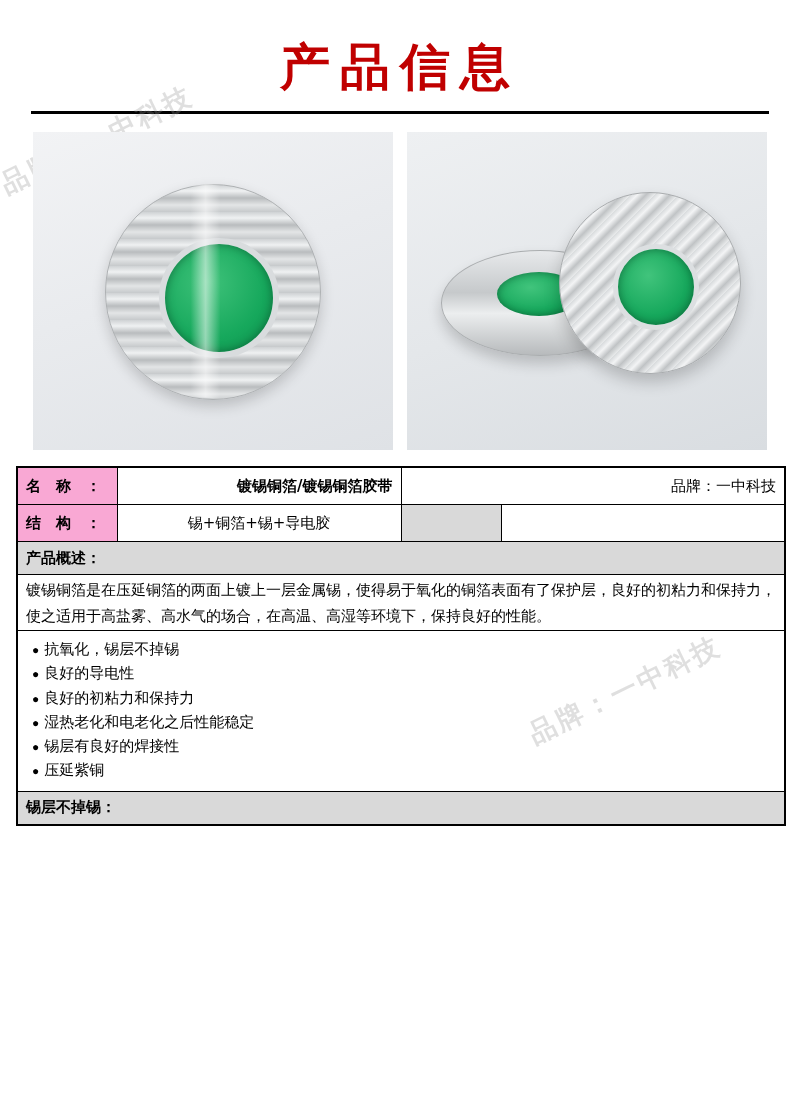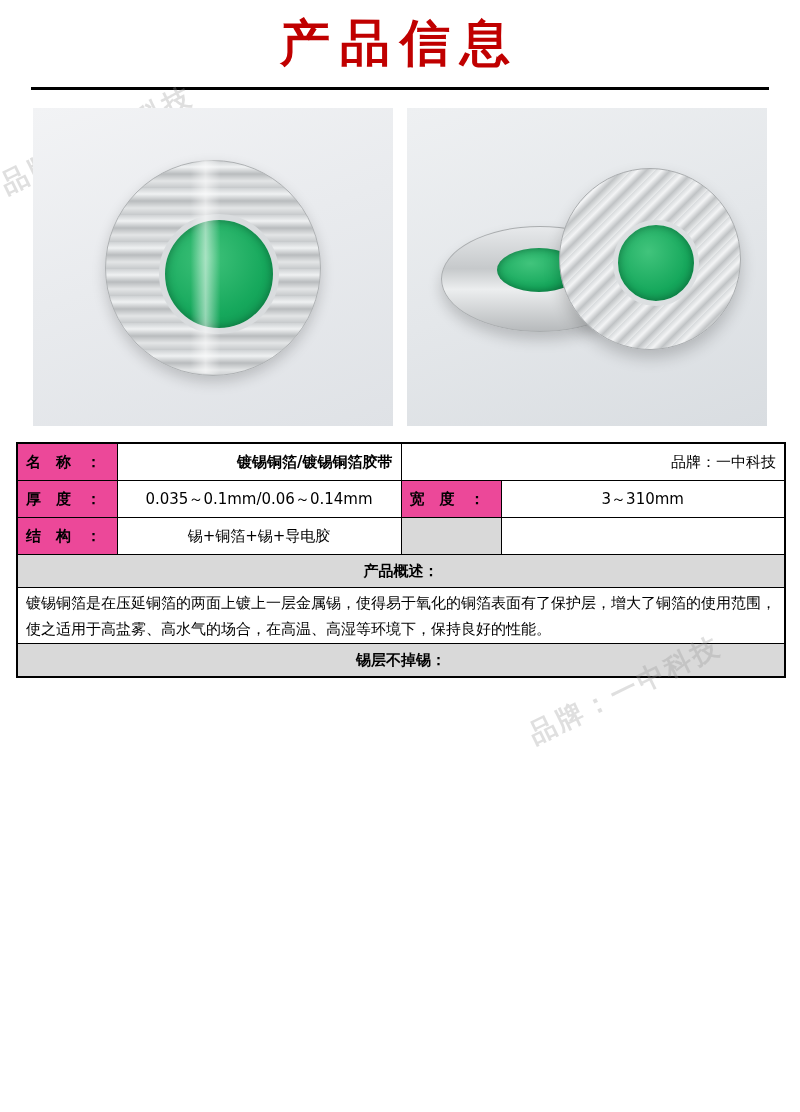--- a/index.html
+++ b/index.html
@@ -18,21 +18,21 @@
   .page {
     position: relative;
     width: 800px;
     height: 1112px;
     box-sizing: border-box;
   }
 
   
   .title-block {
     text-align: center;
-    padding-top: 16px;
+    padding-top: 40px;
   }
   .title {
     font-family: "DejaVu Sans", "Liberation Sans", sans-serif;
     font-size: 50px;
     font-weight: bold;
     color: #c00000;
     letter-spacing: 10px;
     line-height: 1.1;
   }
   .title-rule {
@@ -151,21 +151,21 @@
     table-layout: fixed;
   }
   .spec td {
     border: 1px solid #000;
     height: 32px;
     font-size: 15px;
     padding: 2px 8px;
     vertical-align: middle;
   }
   .lbl {
-    background: #ec4899;
+    background: #f9a8d4;
     font-weight: bold;
     width: 96px;
     white-space: nowrap;
   }
   .val {
     text-align: center;
     font-family: "DejaVu Sans", "Liberation Sans", sans-serif;
   }
   .name-val {
     font-weight: bold;
@@ -176,21 +176,21 @@
   .brand {
     text-align: right;
     font-size: 14px;
     padding-right: 14px;
   }
   .empty-cell { background: #d9d9d9; }
 
   .section-head td {
     background: #d9d9d9;
     font-weight: bold;
-    text-align: center;
+    text-align: left;
     font-size: 15px;
     height: 28px;
   }
   .body-cell {
     font-size: 15px;
     line-height: 1.7;
     padding: 8px 10px;
     text-align: left;
   }
   .bullets {
@@ -242,39 +242,45 @@
       <col style="width:100px">
       <col style="width:284px">
     </colgroup>
     <tbody>
       <tr>
         <td class="lbl">名　称　：</td>
         <td class="val name-val">镀锡铜箔/镀锡铜箔胶带</td>
         <td class="brand" colspan="2">品牌：一中科技</td>
       </tr>
       <tr>
-        <td class="lbl">厚　度　：</td>
-        <td class="val">0.035～0.1mm/0.06～0.14mm</td>
-        <td class="lbl">宽　度　：</td>
-        <td class="val">3～310mm</td>
-      </tr>
-      <tr>
         <td class="lbl">结　构　：</td>
         <td class="val">锡+铜箔+锡+导电胶</td>
         <td class="empty-cell"></td>
         <td></td>
       </tr>
 
       <tr class="section-head">
         <td colspan="4">产品概述：</td>
       </tr>
       <tr>
-        <td colspan="4" class="body-cell">镀锡铜箔是在压延铜箔的两面上镀上一层金属锡，使得易于氧化的铜箔表面有了保护层，增大了铜箔的使用范围，使之适用于高盐雾、高水气的场合，在高温、高湿等环境下，保持良好的性能。</td>
-      </tr>
-
+        <td colspan="4" class="body-cell">镀锡铜箔是在压延铜箔的两面上镀上一层金属锡，使得易于氧化的铜箔表面有了保护层，良好的初粘力和保持力，使之适用于高盐雾、高水气的场合，在高温、高湿等环境下，保持良好的性能。</td>
+      </tr>
+
+      <tr>
+        <td colspan="4" class="body-cell">
+          <ul class="bullets">
+            <li>抗氧化，锡层不掉锡</li>
+            <li>良好的导电性</li>
+            <li>良好的初粘力和保持力</li>
+            <li>湿热老化和电老化之后性能稳定</li>
+            <li>锡层有良好的焊接性</li>
+            <li>压延紫铜</li>
+          </ul>
+        </td>
+      </tr>
 
       <tr class="section-head">
         <td colspan="4">锡层不掉锡：</td>
       </tr>
     </tbody>
   </table>
 
 </div>
 
 </body></html>

